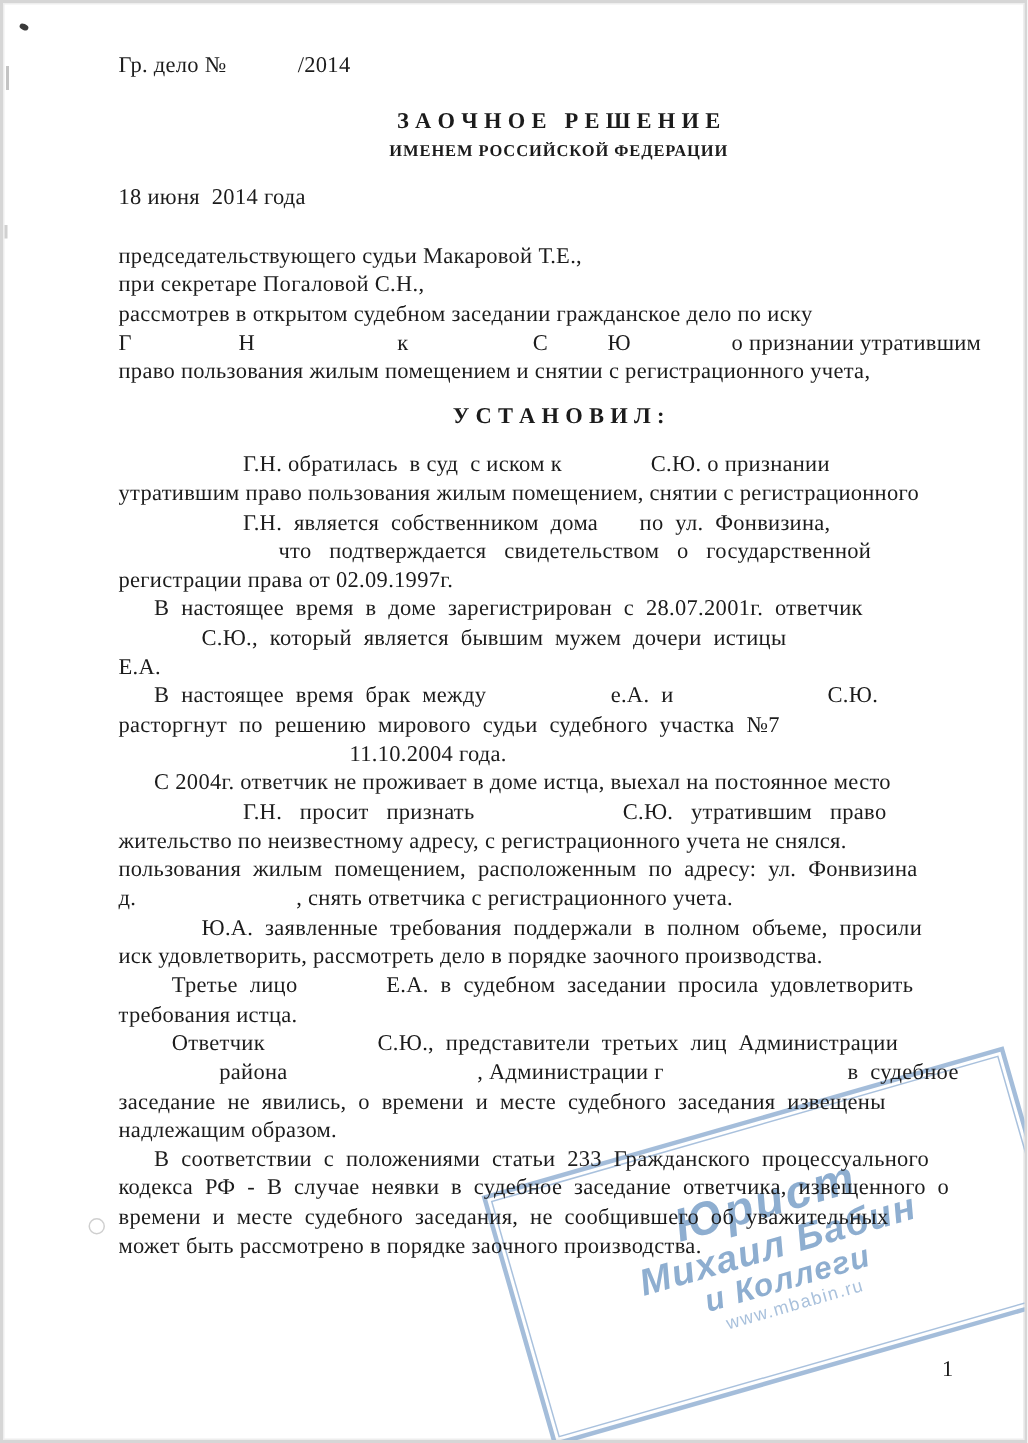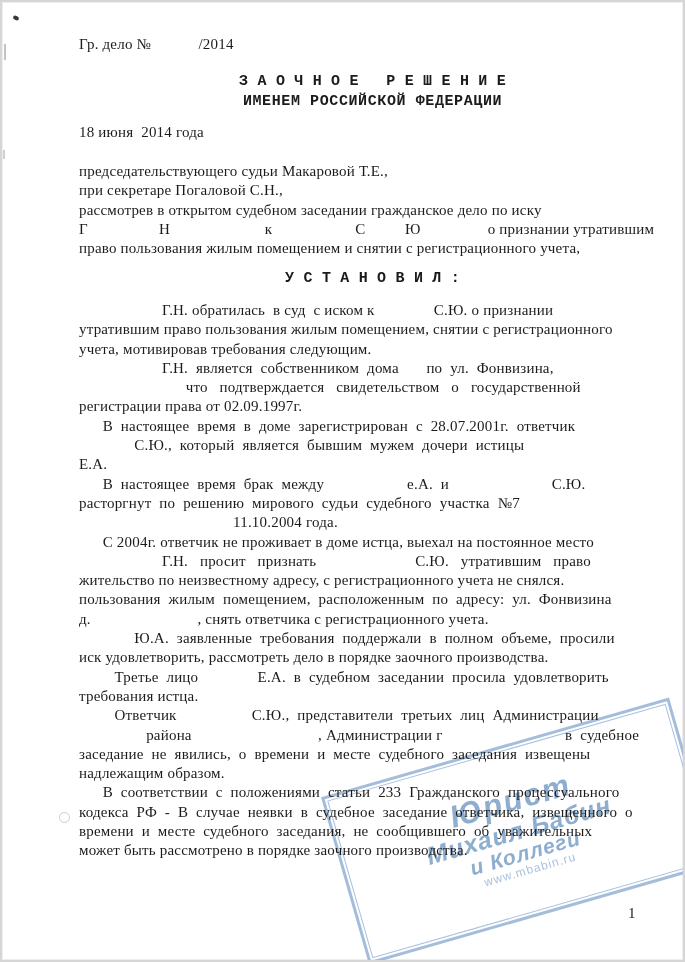--- a/index.html
+++ b/index.html
@@ -22,23 +22,23 @@
     width: 565px;
     z-index: 2;
   }
   .ln {
     white-space: pre;
     font-size: 15px;
     line-height: 19.3px;
     height: 19.3px;
     letter-spacing: 0.2px;
   }
-  .center { text-align: center; padding-left: 22px; font-family: Liberation Mono, monospace; }
+  .center { text-align: center; padding-left: 22px; }
   .bold { font-weight: bold; }
-  .ttl2 { font-size: 15px; letter-spacing: 0.6px; }
+  .ttl2 { font-size: 11px; letter-spacing: 0.6px; }
   .sp10 { height: 10px; } .sp12 { height: 12px; } .sp13 { height: 13px; }
   .sp18 { height: 18px; } .sp20 { height: 20px; }
   .pagenum {
     position: absolute;
     left: 626px;
     top: 903px;
     font-size: 15px;
     z-index: 2;
   }
   
@@ -108,21 +108,20 @@
     <div class="ln">рассмотрев в открытом судебном заседании гражданское дело по иску</div>
     <div class="ln">Г                  Н                        к                     С          Ю                 о признании утратившим</div>
     <div class="ln">право пользования жилым помещением и снятии с регистрационного учета,</div>
 
     <div class="sp10"></div>
     <div class="ln center bold">У С Т А Н О В И Л :</div>
     <div class="sp13"></div>
 
     <div class="ln">                     Г.Н. обратилась  в суд  с иском к               С.Ю. о признании</div>
     <div class="ln">утратившим право пользования жилым помещением, снятии с регистрационного</div>
-    <div class="ln">учета, мотивировав требования следующим.</div>
     <div class="ln">                     Г.Н.  является  собственником  дома       по  ул.  Фонвизина,</div>
     <div class="ln">                           что   подтверждается   свидетельством   о   государственной</div>
     <div class="ln">регистрации права от 02.09.1997г.</div>
     <div class="ln">      В  настоящее  время  в  доме  зарегистрирован  с  28.07.2001г.  ответчик</div>
     <div class="ln">              С.Ю.,  который  является  бывшим  мужем  дочери  истицы</div>
     <div class="ln">Е.А.</div>
     <div class="ln">      В  настоящее  время  брак  между                     е.А.  и                          С.Ю.</div>
     <div class="ln">расторгнут  по  решению  мирового  судьи  судебного  участка  №7</div>
     <div class="ln">                                       11.10.2004 года.</div>
     <div class="ln">      С 2004г. ответчик не проживает в доме истца, выехал на постоянное место</div>

